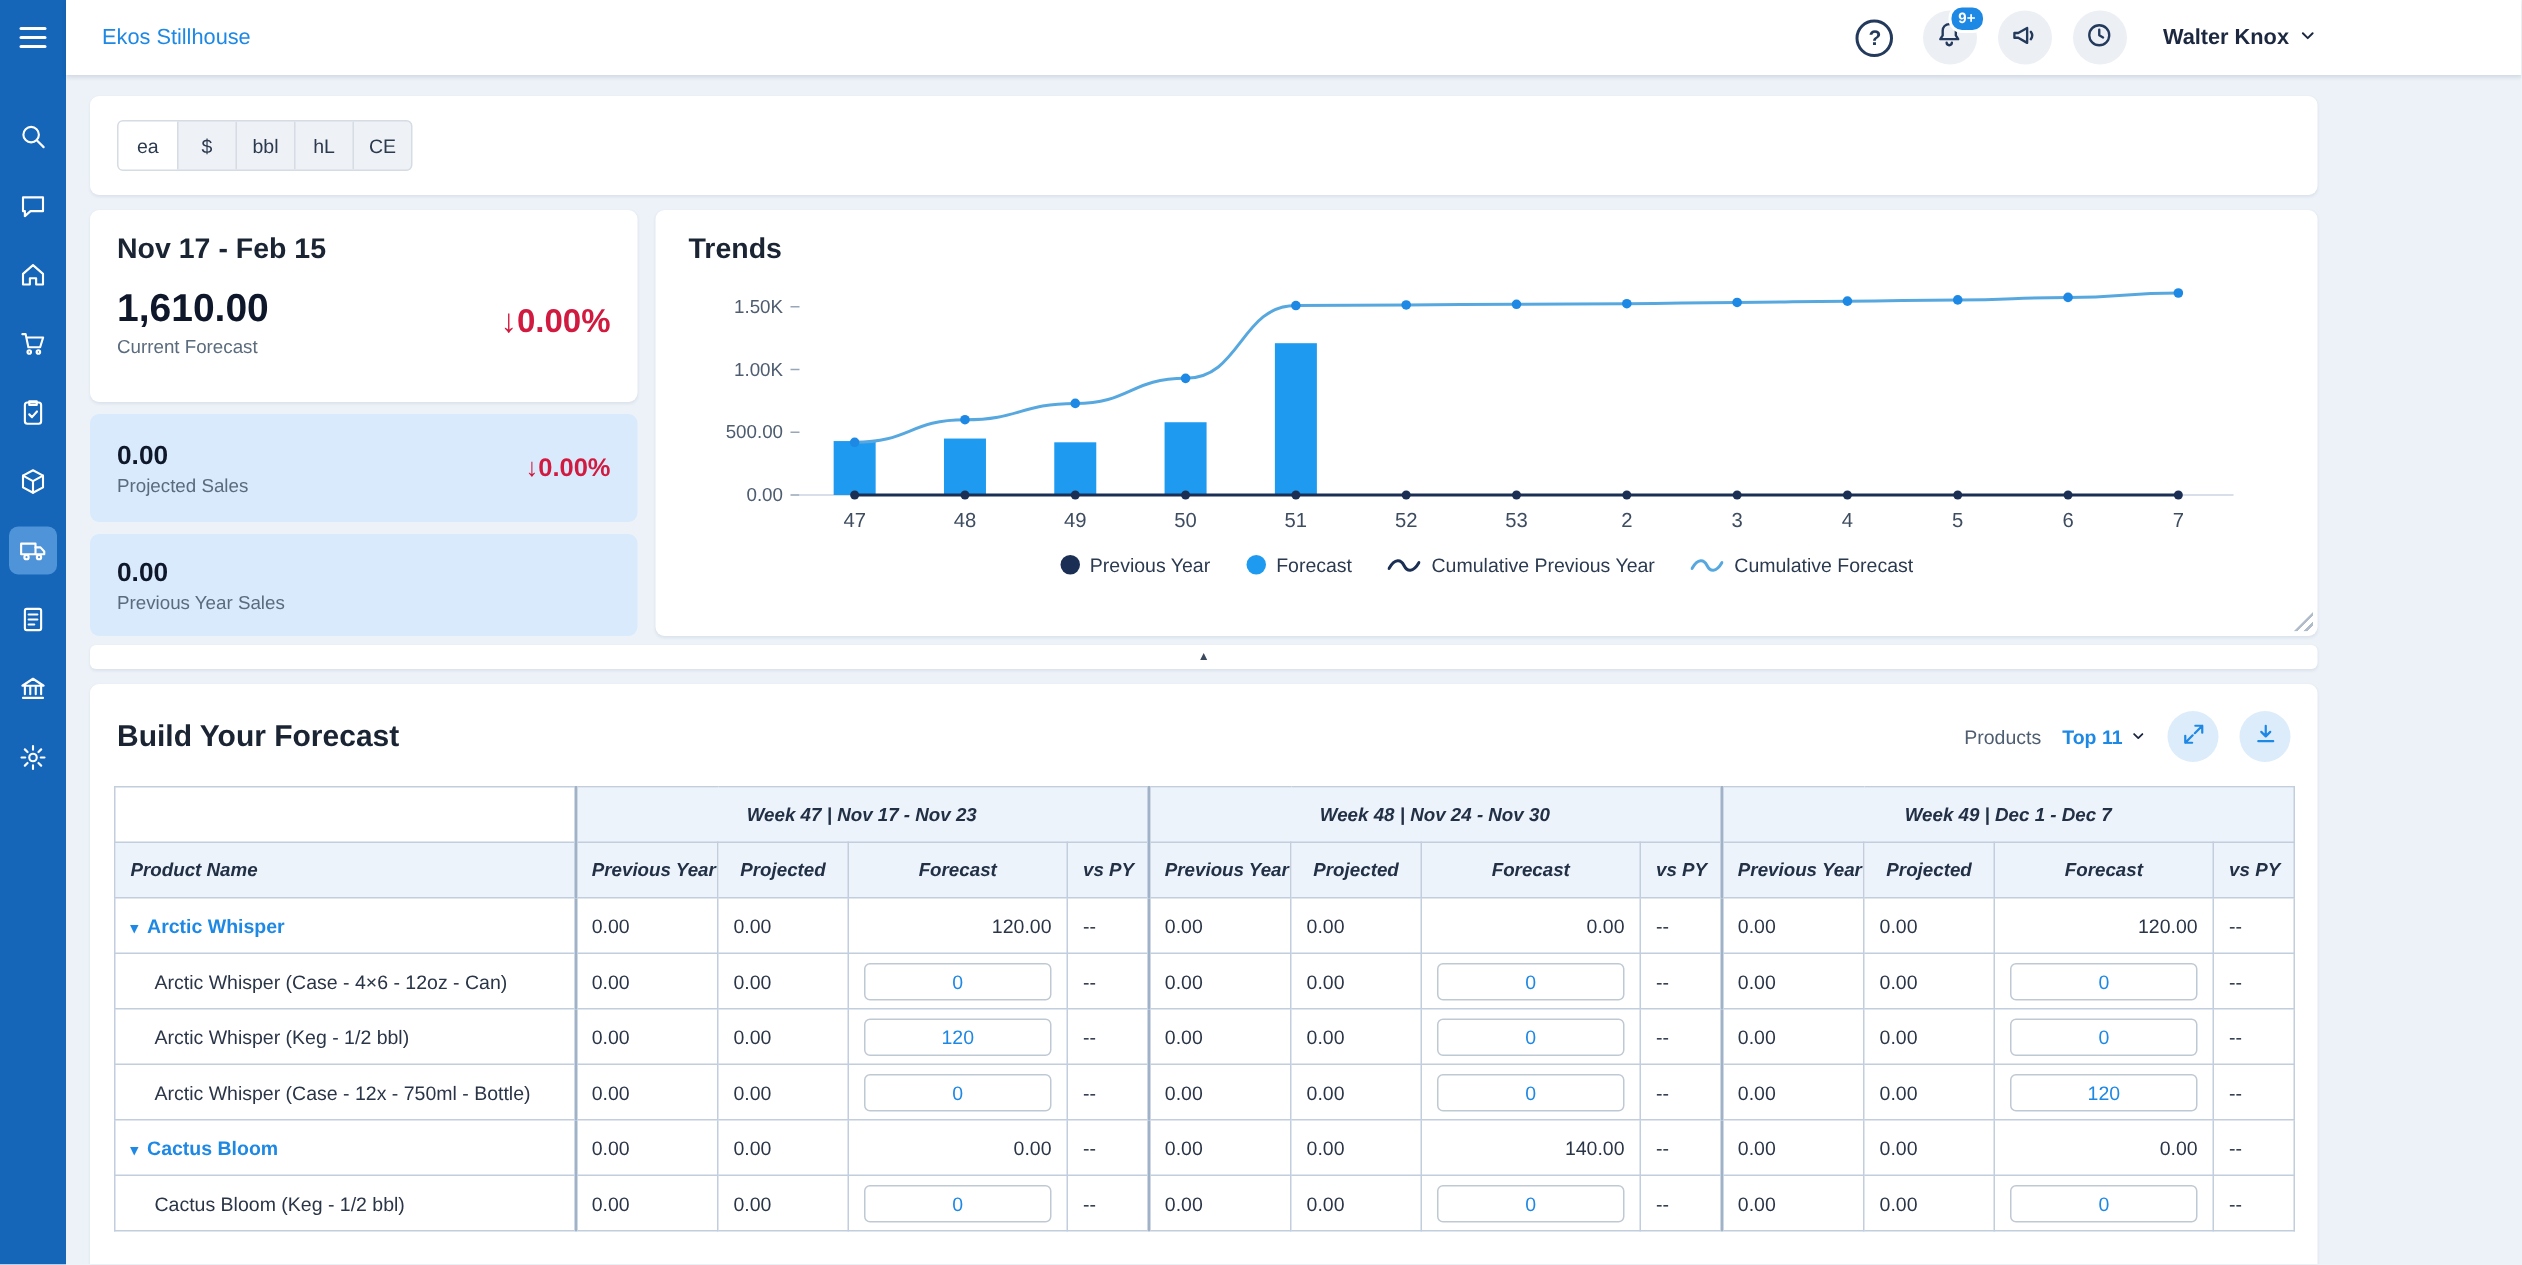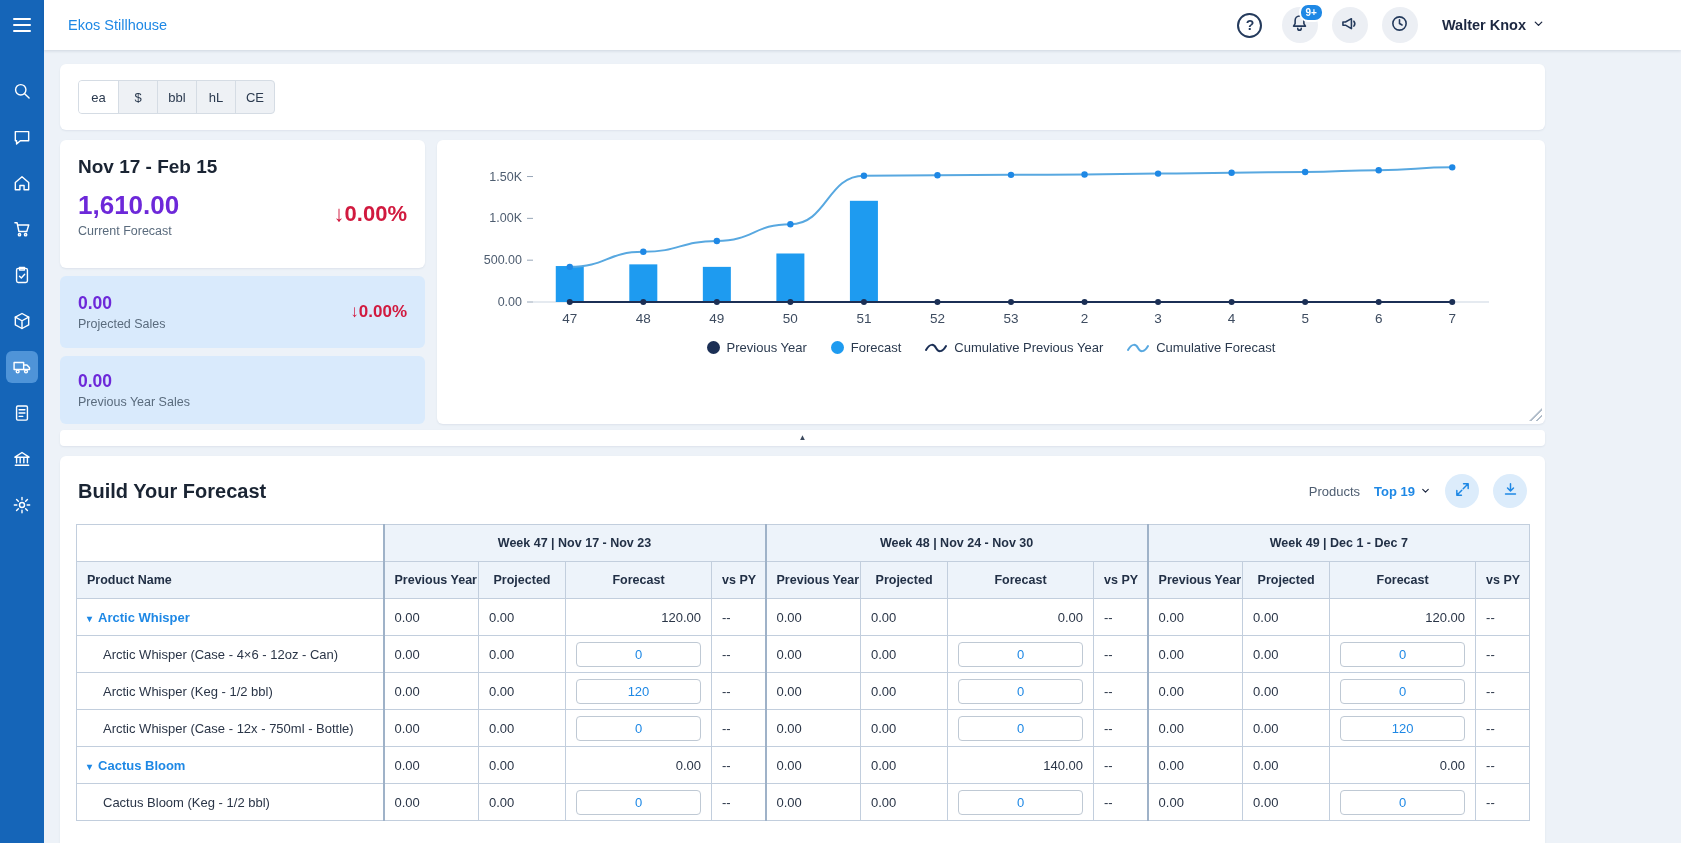--- a/index.html
+++ b/index.html
@@ -49,21 +49,21 @@
     font-size:13px; color:#2b3a4f; cursor:pointer; }
   .unit-btn:first-child { border-left:none; }
   .unit-btn.active { background:#fff; }
 
   
   .dash-row { display:flex; gap:12px; margin-top:10px; flex-shrink:0; }
   .left-col { width:365px; flex-shrink:0; display:flex; flex-direction:column; gap:8px; }
   .kpi-main { height:128px; padding:16px 18px; }
   .kpi-main h2 { font-size:19px; color:#1a2433; }
   .kpi-row { display:flex; justify-content:space-between; align-items:center; margin-top:12px; }
-  .kpi-value { font-size:26px; font-weight:bold; color:#6d28d9; }
+  .kpi-value { font-size:26px; font-weight:bold; color:#0f172a; }
   .kpi-label { font-size:12.5px; color:#5a6b7d; margin-top:3px; }
   .delta { color:#d11a3f; font-weight:bold; white-space:nowrap; }
   .delta.big { font-size:22px; }
   .delta.mid { font-size:17px; }
   .kpi-sub { border-radius:6px; background:#d9eafc; padding:10px 18px; display:flex;
     justify-content:space-between; align-items:center; }
   .kpi-sub .kpi-value { font-size:17.5px; }
   .kpi-sub:nth-of-type(2) { height:72px; }
   .kpi-sub:nth-of-type(3) { height:68px; }
 
@@ -89,21 +89,21 @@
   .fc-controls { display:flex; align-items:center; gap:14px; }
   .products-label { font-size:13px; color:#4e5d70; }
   .filter-dd { display:flex; align-items:center; gap:5px; background:none; border:none; cursor:pointer;
     font-size:13px; color:#1e88e5; font-weight:600; }
   .round-btn { width:34px; height:34px; border-radius:50%; background:#dcecfb; border:none;
     display:flex; align-items:center; justify-content:center; cursor:pointer; }
 
   table.fc-table { border-collapse:collapse; table-layout:fixed; width:1453px; font-size:13px; color:#2a3547; }
   .fc-table th, .fc-table td { border:1px solid #c2cedd; height:37px; padding:0 10px; overflow:hidden;
     white-space:nowrap; background:#fff; }
-  .fc-table thead th { background:#edf3fa; font-size:12.5px; font-weight:bold; color:#223046; text-align:center; }
+  .fc-table thead th { background:#edf3fa; font-size:12.5px; font-weight:bold; color:#223046; text-align:center;font-style:italic; }
   .fc-table th.corner { background:#fff; }
   .fc-table .name-h { text-align:left; }
   .fc-table .wk-start { border-left:2px solid #9fb2c8; }
   .fc-table td.num { text-align:left; }
   .fc-table td.fc-cell { text-align:center; }
   .fc-table td.fc-cell.txt { text-align:right; }
   .name-cell.parent { color:#1e88e5; font-weight:700; cursor:pointer; }
   .name-cell .caret { font-size:10px; margin-right:6px; color:#1e88e5; }
   .name-cell.child { padding-left:26px; color:#2a3547; }
   .fc-input { width:100%; height:25px; border:1px solid #bfc9d4; border-radius:4px; text-align:center;
@@ -285,20 +285,21 @@
           </div>
           <div class="kpi-sub">
             <div>
               <div class="kpi-value">0.00</div>
               <div class="kpi-label">Previous Year Sales</div>
             </div>
           </div>
         </div>
 
         <div class="card chart-card">
+          <h2 class="chart-title">Trends</h2>
           <div id="chart"><svg width="1062" height="182" viewBox="0 0 1062 182">
                 <line x1="74" y1="150" x2="80" y2="150" stroke="#97a6b8" stroke-width="1"></line>
                 <text x="69" y="154" text-anchor="end" font-size="12.5" fill="#4e5d70">0.00</text>
                 <line x1="74" y1="108.18181818181819" x2="80" y2="108.18181818181819" stroke="#97a6b8" stroke-width="1"></line>
                 <text x="69" y="112.18181818181819" text-anchor="end" font-size="12.5" fill="#4e5d70">500.00</text>
                 <line x1="74" y1="66.36363636363636" x2="80" y2="66.36363636363636" stroke="#97a6b8" stroke-width="1"></line>
                 <text x="69" y="70.36363636363636" text-anchor="end" font-size="12.5" fill="#4e5d70">1.00K</text>
                 <line x1="74" y1="24.545454545454547" x2="80" y2="24.545454545454547" stroke="#97a6b8" stroke-width="1"></line>
                 <text x="69" y="28.545454545454547" text-anchor="end" font-size="12.5" fill="#4e5d70">1.50K</text>
                 <line x1="80" y1="150" x2="1036" y2="150" stroke="#cbd5e1"></line>
@@ -378,21 +379,21 @@
       <div class="collapse-strip">
         <span class="caret-up">▲</span>
       </div>
 
       <section class="card forecast-card">
         <div class="fc-head">
           <h2 class="fc-title">Build Your Forecast</h2>
           <div class="fc-controls">
             <span class="products-label">Products</span>
             <button class="filter-dd">
-              <span>Top 19</span>
+              <span>Top 11</span>
               <span>
                 <svg width="11" height="11" viewBox="0 0 24 24" fill="none" stroke="#1c2740" stroke-width="2.6" stroke-linecap="round" stroke-linejoin="round">
                     <path d="M6 9.5l6 6 6-6"></path>
                   </svg>
               </span>
             </button>
             <button class="round-btn">
               <span>
                 <svg width="17" height="17" viewBox="0 0 24 24" fill="none" stroke="#1e88e5" stroke-width="2.1" stroke-linecap="round" stroke-linejoin="round">
                     <path d="M13.5 4H20v6.5M20 4l-7 7M10.5 20H4v-6.5M4 20l7-7"></path>

